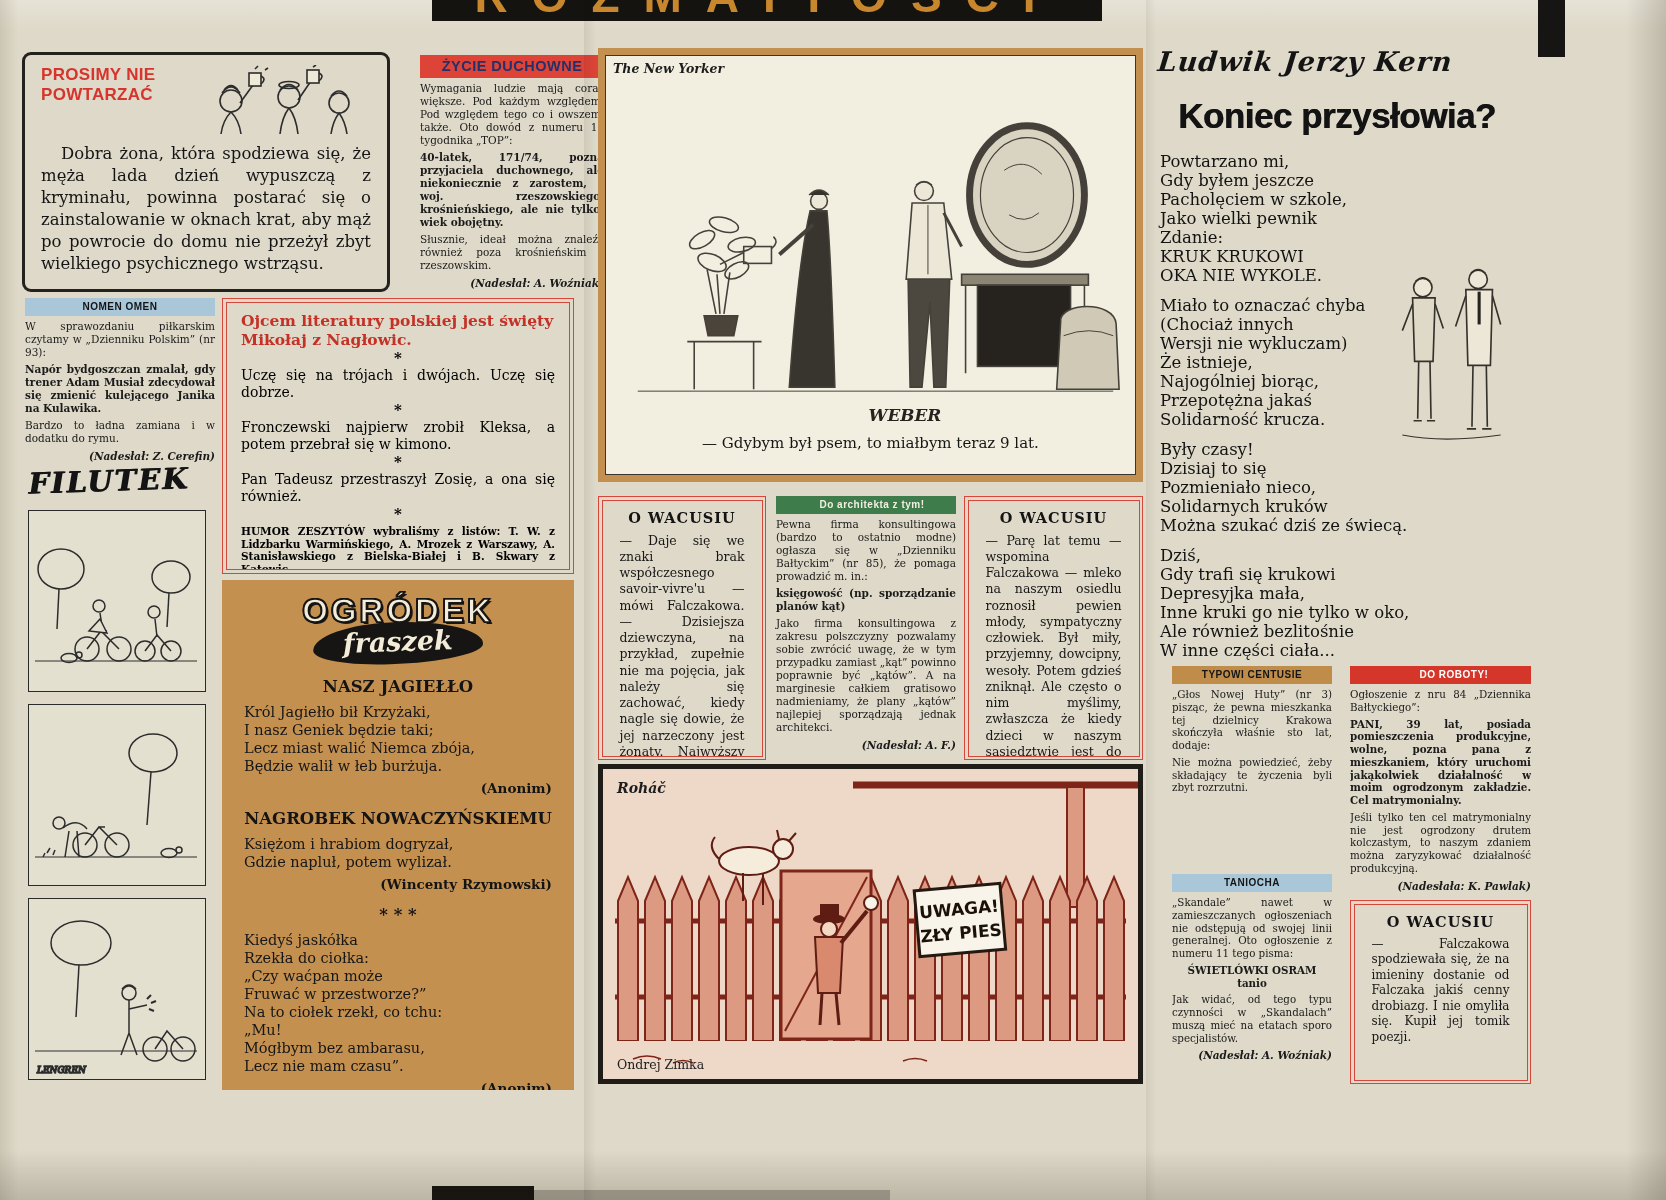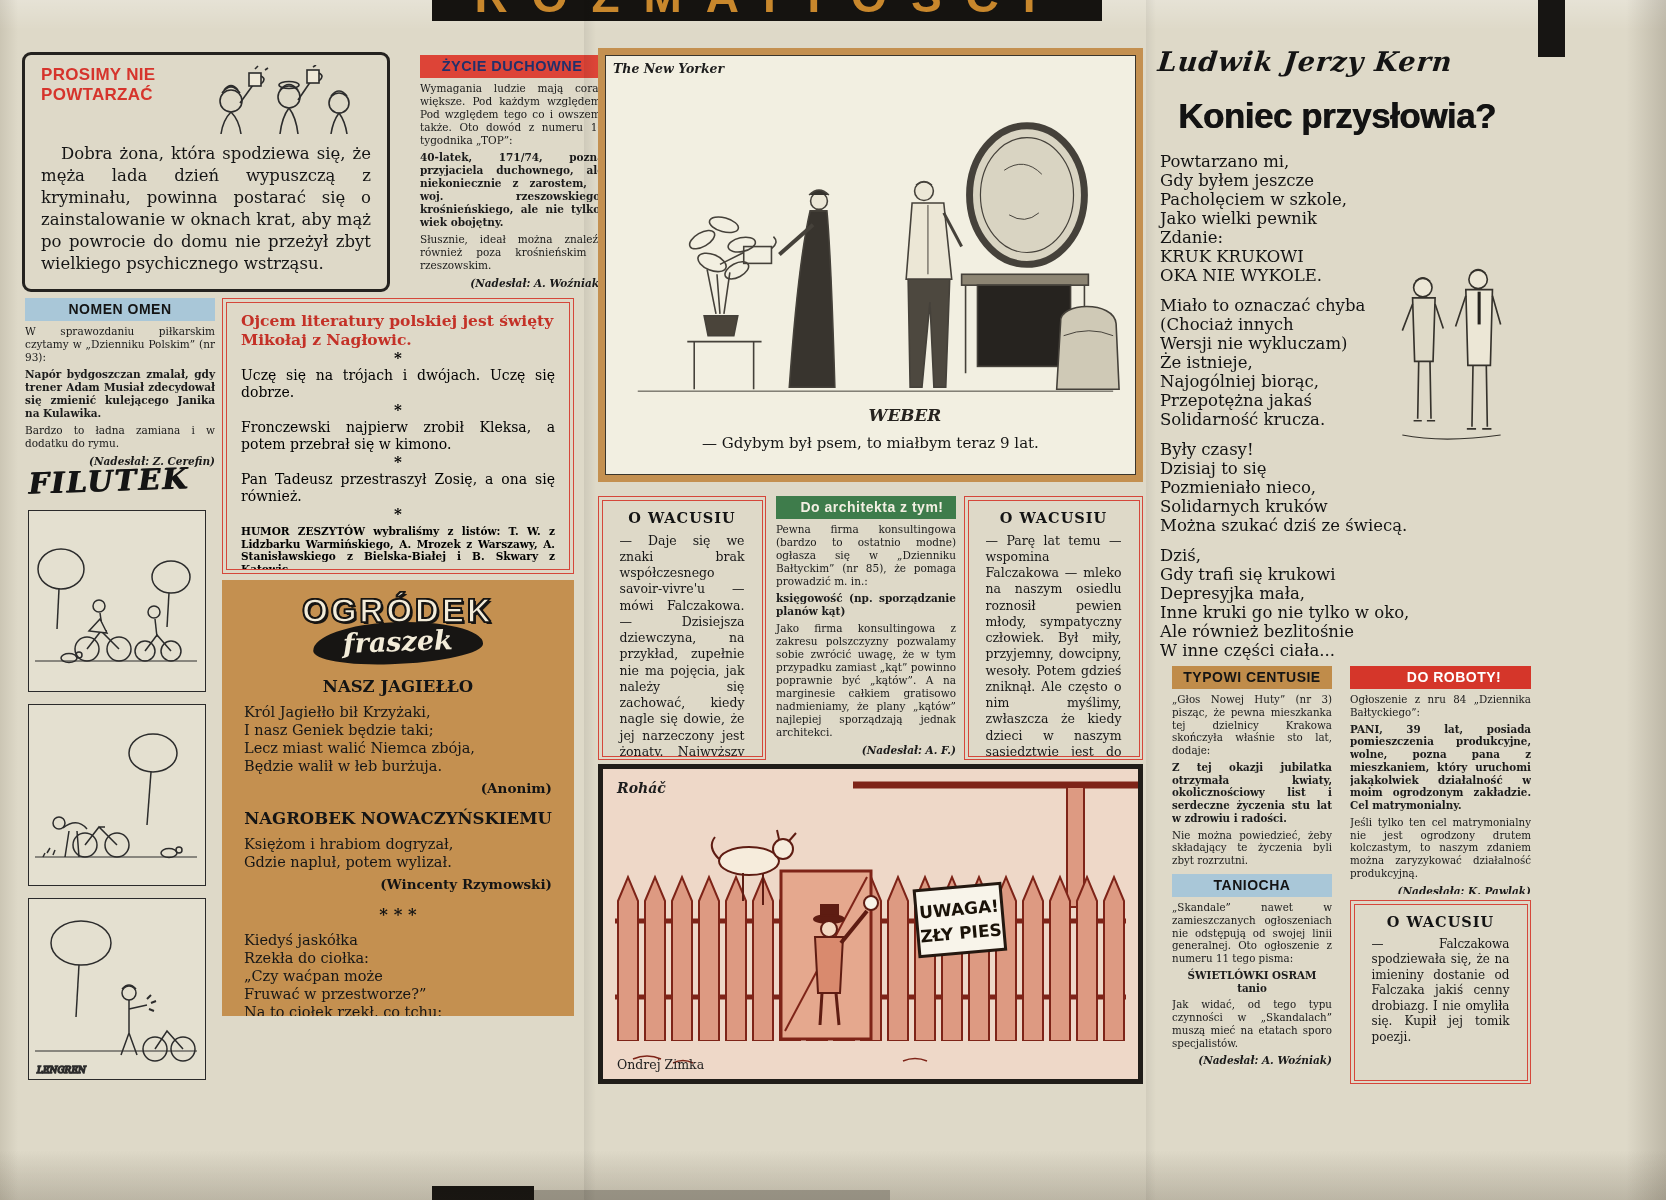--- a/index.html
+++ b/index.html
@@ -18,21 +18,21 @@
   
   .masthead { position:absolute; left:432px; top:0; width:670px; height:21px; background:#151310; overflow:hidden; }
   .masthead-text { font-family:"Liberation Sans", sans-serif; font-weight:bold; font-size:46px;
                    color:#c8872c; letter-spacing:24px; text-align:center; margin-top:-31px; white-space:nowrap; }
   .corner-mark { position:absolute; left:1538px; top:0; width:27px; height:57px; background:#171513; }
   .bottom-mark1 { position:absolute; left:432px; top:1186px; width:102px; height:14px; background:#14120f; }
   .bottom-mark2 { position:absolute; left:534px; top:1190px; width:356px; height:10px; background:#a19c8e; }
 
   
   .bar { font-family:"Liberation Sans", sans-serif; font-weight:bold; text-align:center;
-         padding:3px 0 4px; font-size:14px; letter-spacing:.5px; }
+         padding:3px 0 4px; font-size:10px; letter-spacing:.5px; }
   .bar.blue { background:#a9c7d8; color:#141414; }
   .bar.redband { background:#dd4437; color:#22306b; font-size:14.5px; }
   .bar.redwhite { background:#d5362a; color:#ffffff;padding-left:27px; }
   .bar.green { background:#3e7c4b; color:#f2efe2;padding-left:12px; }
   .bar.tan { background:#c08c4a; color:#141414; }
 
   .smallcol { font-size:10.5px; line-height:1.24; text-align:justify; color:#1a1a1a; }
   .smallcol p { margin:4px 0 0; }
   .q { font-weight:bold; }
   .credit { text-align:right; font-style:italic; font-weight:bold; font-size:10.5px; margin-top:5px; }
@@ -59,21 +59,21 @@
 
   
   .pinkbox { left:222px; top:298px; width:352px; height:276px; border:1.6px solid #d5473a; padding:3px; }
   .pinkbox .inner { border:1px solid #d5473a; height:100%; padding:8px 14px; overflow:hidden; }
   .humor-lead { color:#c43127; font-weight:bold; font-size:15.5px; line-height:1.25; }
   .humor-p { font-size:14px; line-height:1.25; margin-top:2px; text-align:justify; }
   .sep { text-align:center; font-weight:bold; font-size:15px; line-height:13px; margin:2px 0; }
   .humor-note { font-size:10.5px; font-weight:bold; line-height:1.22; margin-top:4px; text-align:justify; }
 
   
-  .ogrodek { left:222px; top:580px; width:352px; height:436px; background:#c49050; padding:12px 22px; overflow:hidden; }
+  .ogrodek { left:222px; top:580px; width:352px; height:510px; background:#c49050; padding:12px 22px; overflow:hidden; }
   .og-logo { text-align:center; }
   .og-line1 { font-family:"Liberation Sans", sans-serif; font-weight:bold; font-size:33px; letter-spacing:3px;
               color:#f3ecd9; -webkit-text-stroke:1.6px #171513;
               text-shadow:2px 2px 0 #171513, -1px -1px 0 #171513, 1px -1px 0 #171513, -1px 1px 0 #171513; }
   .og-blob { display:inline-block; background:#171513; color:#f3ecd9; font-style:italic; font-weight:bold;
              font-size:27px; padding:4px 30px 7px; border-radius:48% 52% 55% 45% / 62% 58% 42% 38%;
              transform:rotate(-2deg); margin-top:-8px; }
   .fr-title { text-align:center; font-weight:bold; font-size:16.5px; margin:13px 0 7px; color:#141414; }
   .fr-body { font-size:14.5px; line-height:18px; color:#161616; }
   .fr-credit { text-align:right; font-weight:bold; font-size:13.5px; margin-top:5px; color:#141414; }
@@ -444,21 +444,20 @@
       <path d="M83 112 L82 172 M96 112 L97 172 M77 174 l9 0 M92 174 l9 0"></path>
       <path d="M76 44 L66 74 M102 44 L110 72"></path>
       <path d="M14 180 q40 8 96 0" stroke-width="1"></path>
     </g>
   </svg>
 
   <section class="abs gentusie">
     <div class="bar tan">TYPOWI CENTUSIE</div>
     <div class="smallcol">
       <p>„Głos Nowej Huty” (nr 3) pisząc, że pewna mieszkanka tej dzielnicy Krakowa skończyła właśnie sto lat, dodaje:</p>
-      <p class="q">Z tej okazji jubilatka otrzymała kwiaty, okolicznościowy list i serdeczne życzenia stu lat w zdrowiu i radości.</p>
       <p>Nie można powiedzieć, żeby składający te życzenia byli zbyt rozrzutni.</p>
 
     </div>
   </section>
 
   <section class="abs roboty">
     <div class="bar redwhite">DO ROBOTY!</div>
     <div class="smallcol">
       <p>Ogłoszenie z nru 84 „Dziennika Bałtyckiego”:</p>
       <p class="q">PANI, 39 lat, posiada pomieszczenia produkcyjne, wolne, pozna pana z mieszkaniem, który uruchomi jakąkolwiek działalność w moim ogrodzonym zakładzie. Cel matrymonialny.</p>

